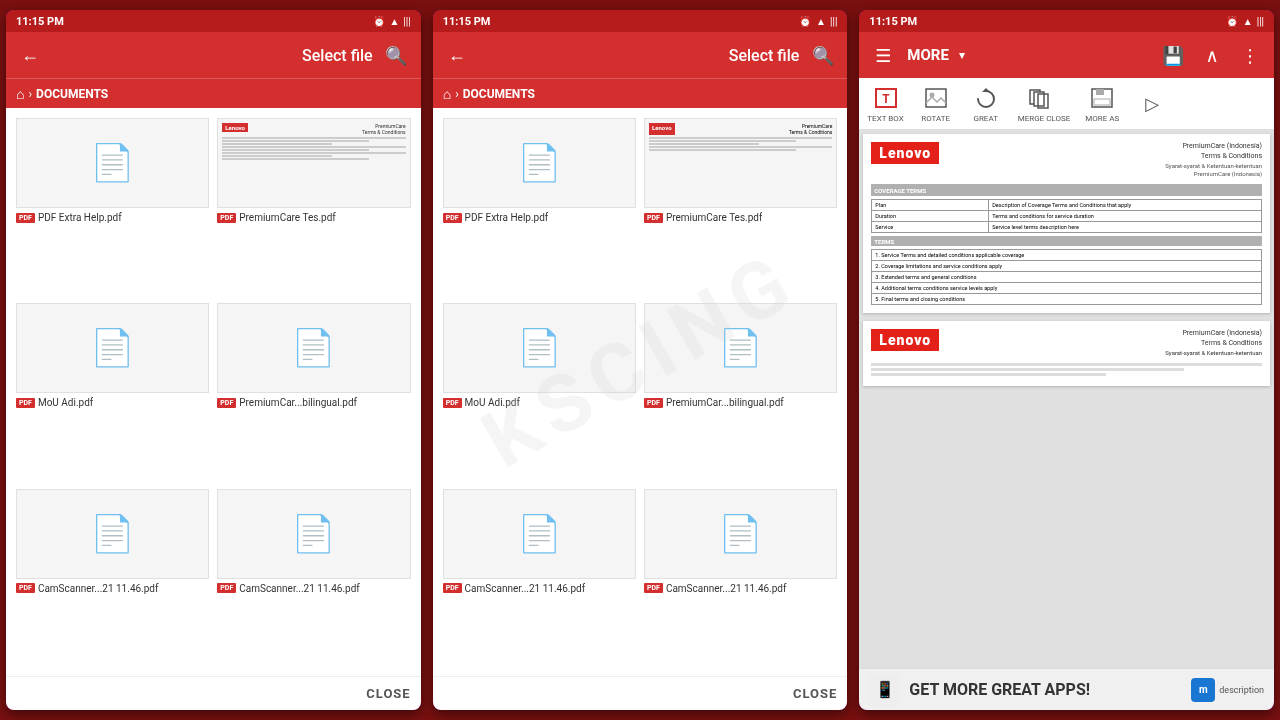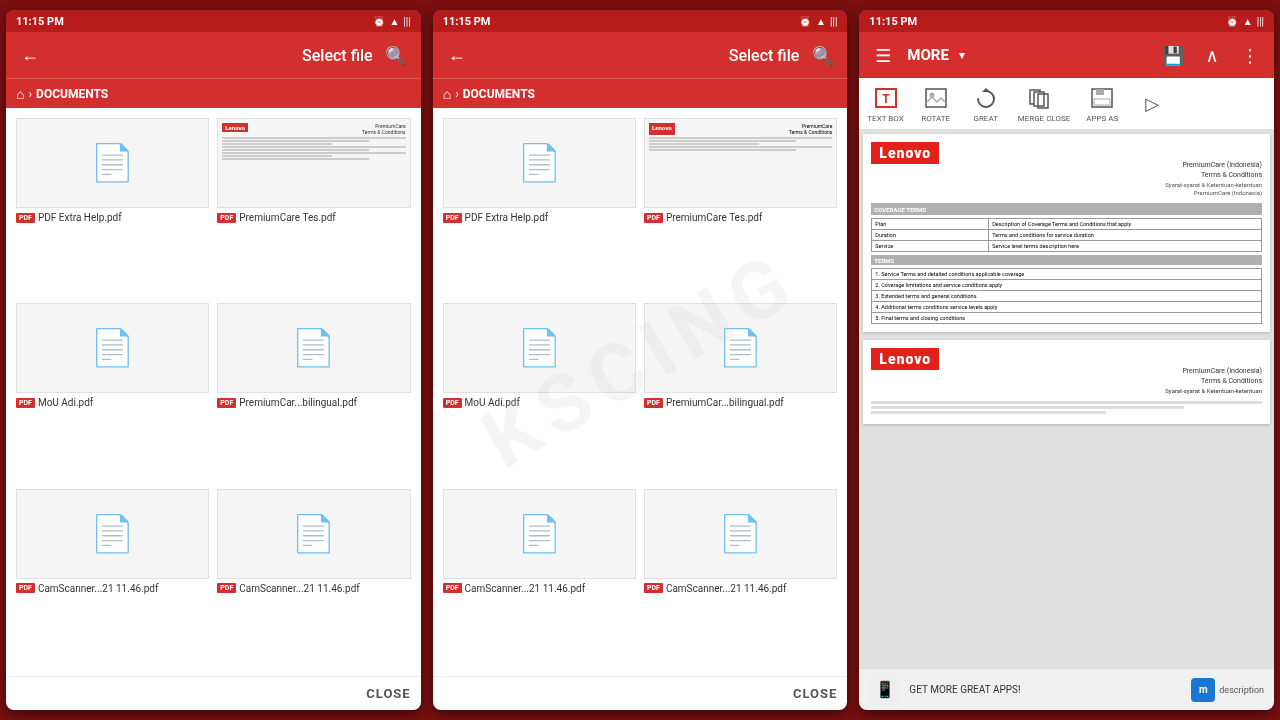--- a/index.html
+++ b/index.html
@@ -245,21 +245,20 @@
       font-weight: 900;
       padding: 3px 8px;
       letter-spacing: 1px;
     }
 
     .lenovo-title-text {
       text-align: right;
       font-size: 7px;
       line-height: 1.4;
       color: #333;
-      margin-top: 19px;
     }
 
     .doc-table {
       width: 100%;
       border-collapse: collapse;
       font-size: 5.5px;
     }
     .doc-table td, .doc-table th {
       border: 1px solid #999;
       padding: 2px 3px;
@@ -274,22 +273,22 @@
       background: #f0f0f0;
       height: 42px;
       display: flex;
       align-items: center;
       justify-content: space-between;
       padding: 0 10px;
       border-top: 1px solid #ddd;
     }
 
     .ad-text {
-      font-size: 10px;
-      font-weight: normal;
+      font-size: 16px;
+      font-weight: bold;
       color: #333;
     }
 
     .mobi-logo {
       display: flex;
       align-items: center;
       gap: 4px;
     }
 
     .mobi-icon {
@@ -634,21 +633,21 @@
       <span class="toolbar-label">MERGE CLOSE</span>
     </div>
     <div class="toolbar-item">
       <div class="toolbar-icon-box">
         <svg width="24" height="22" viewBox="0 0 24 22">
           <rect x="2" y="2" width="20" height="18" fill="none" stroke="#555" stroke-width="1.5"></rect>
           <rect x="6" y="2" width="8" height="6" fill="#aaa"></rect>
           <rect x="4" y="12" width="16" height="6" fill="none" stroke="#aaa" stroke-width="1"></rect>
         </svg>
       </div>
-      <span class="toolbar-label">APPS AS</span>
+      <span class="toolbar-label">MORE AS</span>
     </div>
     <div class="toolbar-item">
       <div class="toolbar-icon-box">▷</div>
     </div>
   </div>
 
   <div class="pdf-preview">
 
     <div class="pdf-page">
       <div class="lenovo-header">

